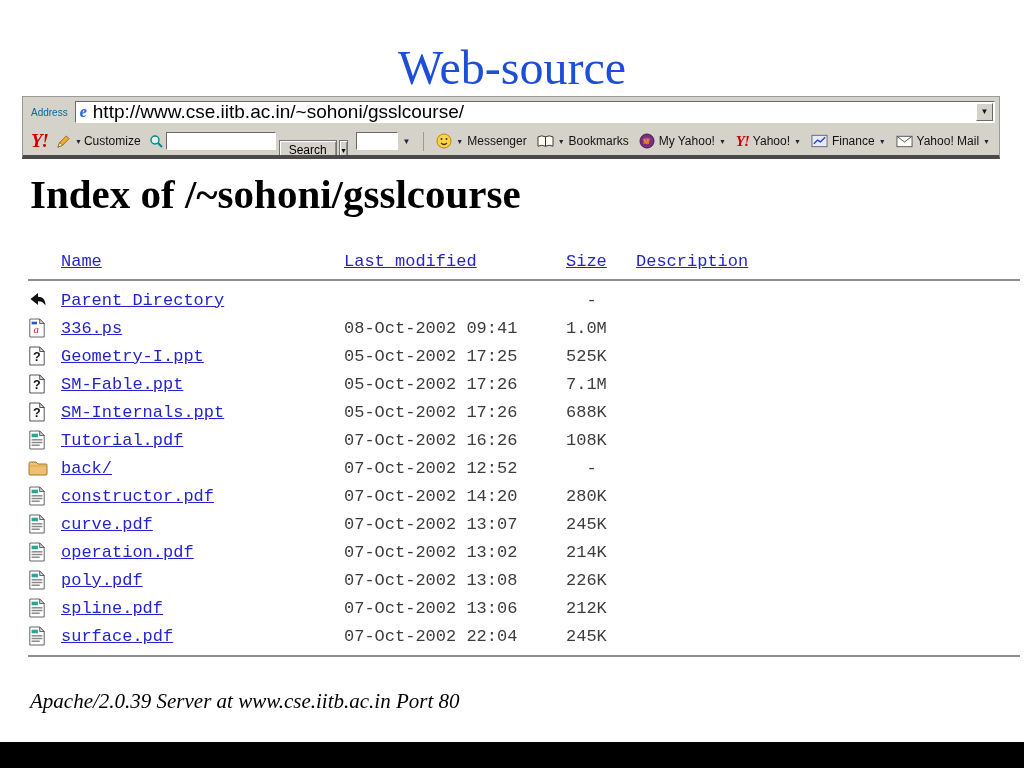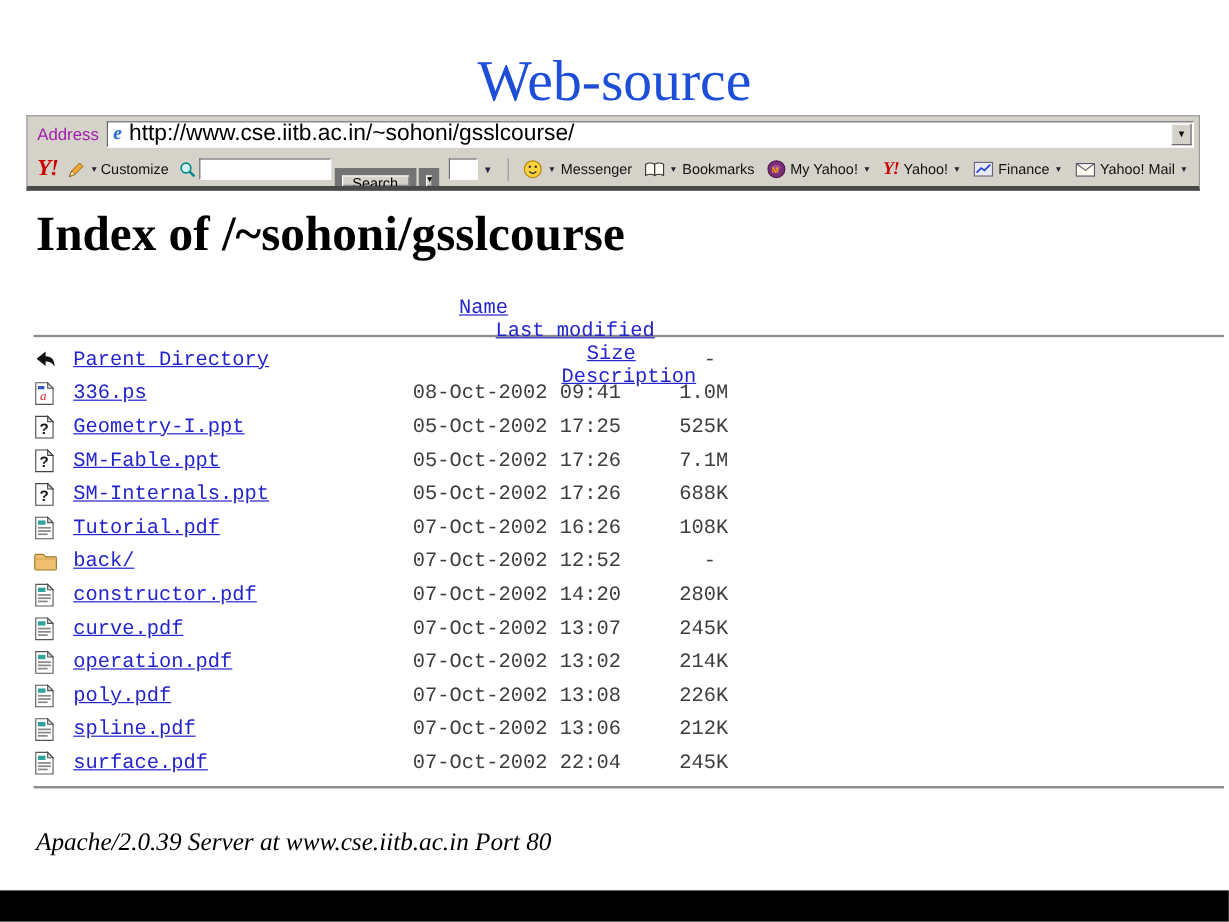--- a/index.html
+++ b/index.html
@@ -11,21 +11,21 @@
     position:absolute; top:8px; left:0; width:100%; text-align:center;
     font-family:"Liberation Serif", serif; font-size:48px; color:#1d4ed8; font-weight:normal;
   }
   
   .chrome {
     position:absolute; left:22px; top:96px; width:978px;
     background:#d5d2ca; border:1px solid #9a9a9a; border-bottom:4px solid #4a4a4a;
     box-sizing:border-box;
   }
   .addr-row { height:30px; display:flex; align-items:center; padding:0 4px 0 8px; }
-  .addr-label { font-size:14px; color:#a21caf; margin-right:7px; white-space:nowrap; }
+  .addr-label { font-size:10px; color:#0369a1; margin-right:7px; white-space:nowrap; }
   .addr-input {
     flex:1; height:22px; background:#fff; position:relative;
     border:1px solid; border-color:#6a6a6a #ffffff #ffffff #6a6a6a;
     display:flex; align-items:center; padding-left:4px; box-sizing:border-box; cursor:text;
   }
   .ie-icon {
     color:#2b6cd4; font-family:"Liberation Serif", serif; font-weight:bold;
     font-style:italic; font-size:16px; line-height:1; margin-right:6px;
     text-shadow:0 0 1px #9db8e8;
   }
@@ -47,21 +47,21 @@
   .drop { font-size:7px; color:#223; margin:0 2px; }
   .tool-icon { display:inline-flex; align-items:center; margin:0 2px; }
   .tool-icon svg { display:block; }
   .customize-label { margin-right:6px; cursor:pointer; }
   .ysearch {
     width:110px; height:18px; margin:0 3px 0 1px; background:#fff;
     border:1px solid; border-color:#6a6a6a #ffffff #ffffff #6a6a6a; box-sizing:border-box;
   }
   .ybtn {
     height:21px; font-size:12px; font-family:"Liberation Sans", sans-serif; color:#000;
-    background:#d5d2ca; border:6px solid #737373;
+    background:#d5d2ca; border:1px solid #737373;
     box-shadow:inset 1px 1px 0 #fff, inset -1px -1px 0 #8d8d8d;
     padding:0 9px; cursor:pointer;margin-top:18px;
   }
   .ydropbtn { width:17px; padding:0; font-size:7px; margin-left:2px; }
   .ycombo {
     width:80px; height:18px; background:#fff; margin-left:8px;
     border:1px solid; border-color:#6a6a6a #ffffff #ffffff #6a6a6a; box-sizing:border-box; cursor:pointer;
   }
   .combo-arrow { font-size:8px; color:#224; margin:0 6px 0 4px; cursor:pointer; }
   .ysep { width:1px; height:19px; background:#9a9a9a; margin:0 7px; flex:none; }
@@ -70,21 +70,21 @@
   
   .page-heading {
     position:absolute; top:170px; left:30px; margin:0;
     font-family:"Liberation Serif", serif; font-size:41px; font-weight:bold; color:#000;
   }
   .listing {
     position:absolute; left:28px; top:248px; width:992px;
     font-family:"Liberation Mono", monospace; font-size:17px; color:#3d3d3d;
   }
   .lrow { display:flex; align-items:center; height:28px; }
-  .lhead { height:26px;flex-direction:column; }
+  .lhead { height:26px; }
   .cicon { width:33px; flex:none; display:flex; align-items:center; }
   .cicon svg { display:block; }
   .cname { width:283px; flex:none; }
   .cmod  { width:222px; flex:none; white-space:pre; }
   .csize { width:70px;  flex:none; white-space:pre; }
   .cdesc { flex:1; }
   a.flink, a.hlink { color:#2424cc; text-decoration:underline; cursor:pointer; }
   hr.rule { border:none; border-top:2px solid #8d8d8d; margin:5px 0; }
   .footer {
     position:absolute; left:30px; top:689px;

